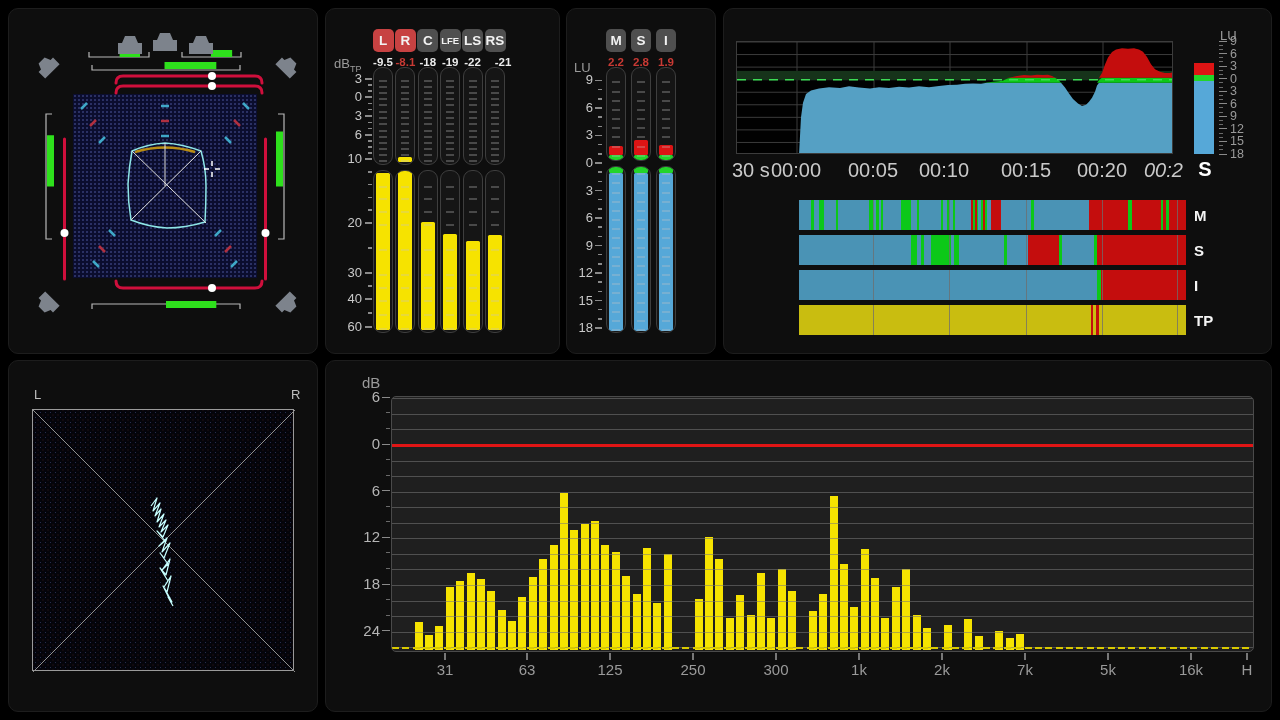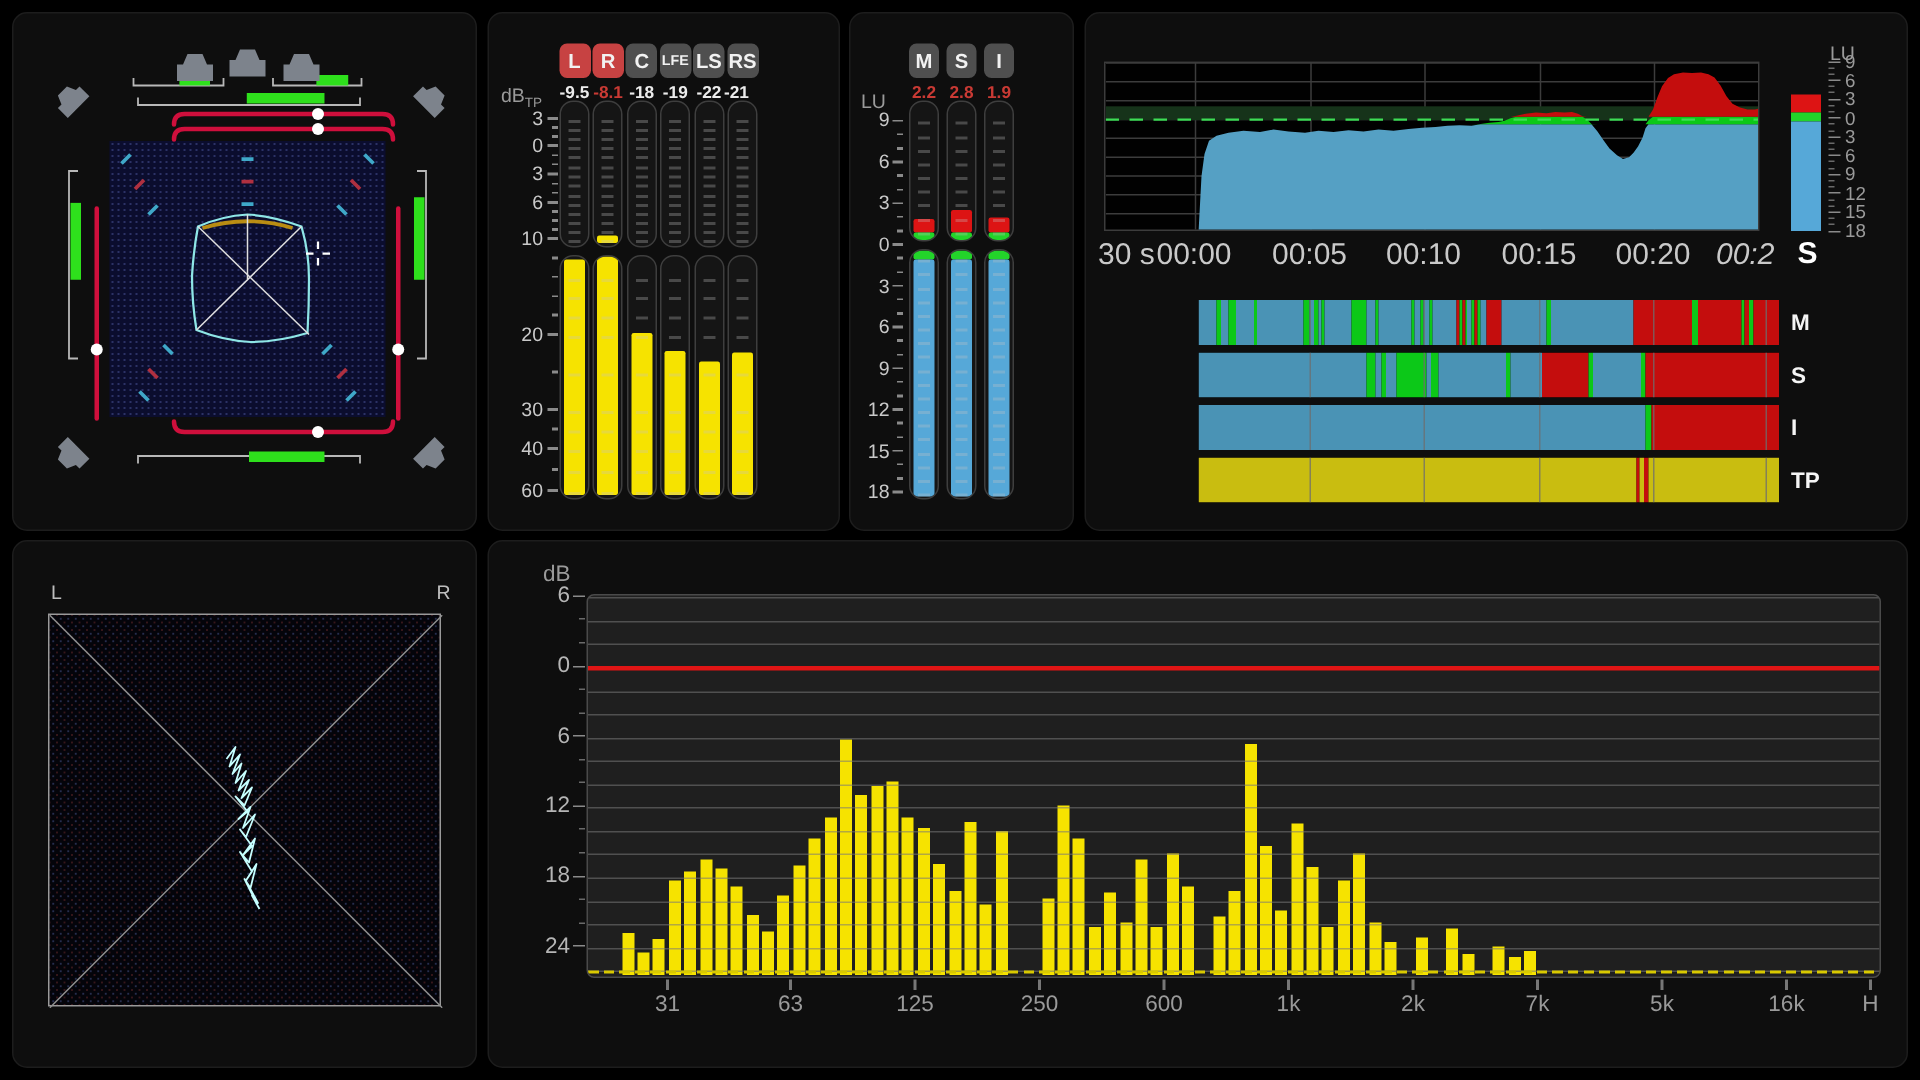--- a/index.html
+++ b/index.html
@@ -313,21 +313,21 @@
         <div class="pill-dash" style="top: 129px; position: absolute;"></div>
         <div class="pill-dash" style="top: 157px; position: absolute;"></div>
         <div class="pill-dash" style="top: 14.6px; position: absolute;"></div>
         <div class="pill-dash" style="top: 27.4px; position: absolute;"></div>
         <div class="pill-dash" style="top: 40.2px; position: absolute;"></div>
         <div class="pill-dash" style="top: 78px; position: absolute;"></div>
         <div class="pill-dash" style="top: 116px; position: absolute;"></div>
         <div class="pill-dash" style="top: 143px; position: absolute;"></div>
       </div>
       <div class="chip gray" style="left: 158.5px; top: 20px; width: 21px; height: 23px; position: absolute; font-size: 13.5px;">RS</div>
-      <div class="mval" style="left: 148px; top: 47px; position: absolute;">-21</div>
+      <div class="mval" style="left: 160px; top: 47px; position: absolute;">-21</div>
       <div class="pill-seg" style="left: 159px; top: 58px; width: 20px; height: 98px; position: absolute;">
         <div class="pill-dash" style="top: 12px; position: absolute;"></div>
         <div class="pill-dash" style="top: 30px; position: absolute;"></div>
         <div class="pill-dash" style="top: 49px; position: absolute;"></div>
         <div class="pill-dash" style="top: 68px; position: absolute;"></div>
         <div class="pill-dash" style="top: 92px; position: absolute;"></div>
         <div class="pill-dash" style="top: 18px; position: absolute;"></div>
         <div class="pill-dash" style="top: 24px; position: absolute;"></div>
         <div class="pill-dash" style="top: 36.3333px; position: absolute;"></div>
         <div class="pill-dash" style="top: 42.6667px; position: absolute;"></div>
@@ -529,21 +529,21 @@
         <path d="M62,113 L62,113 L64,75.33333333333333 L66,60.68518518518518 L69,51.8962962962963 L74,48.548148148148144 L82,46.455555555555556 L92,45.2 L103,46.03703703703704 L112,44.36296296296296 L122,45.61851851851852 L133,46.455555555555556 L142,45.2 L152,46.03703703703704 L162,44.78148148148148 L172,45.61851851851852 L182,44.36296296296296 L192,45.2 L202,43.94444444444444 L211,43.10740740740741 L220,42.68888888888888 L228,41.851851851851855 L236,41.43333333333334 L244,41.851851851851855 L250,40.80555555555556 L256,40.80555555555556 L262,40.80555555555556 L266,40.80555555555556 L270,40.80555555555556 L274,40.80555555555556 L280,40.80555555555556 L287,40.80555555555556 L294,40.80555555555556 L300,40.80555555555556 L306,40.80555555555556 L311,40.80555555555556 L315,40.80555555555556 L318,40.80555555555556 L321,40.80555555555556 L324,40.80555555555556 L328,45.61851851851852 L332,51.47777777777778 L336,56.91851851851852 L341,61.52222222222222 L345,64.03333333333333 L349,62.77777777777778 L352,59.84814814814815 L355,55.662962962962965 L358,49.803703703703704 L360,43.525925925925925 L362,40.80555555555556 L365,40.80555555555556 L368,40.80555555555556 L371,40.80555555555556 L375,40.80555555555556 L379,40.80555555555556 L385,40.80555555555556 L391,40.80555555555556 L397,40.80555555555556 L402,40.80555555555556 L406,40.80555555555556 L410,40.80555555555556 L414,40.80555555555556 L418,40.80555555555556 L423,40.80555555555556 L428,40.80555555555556 L433,40.80555555555556 L437,40.80555555555556 L437,113 Z" fill="#55a0c4"></path>
         <path d="M62,40.80555555555556 L62,40.80555555555556 L64,40.80555555555556 L66,40.80555555555556 L69,40.80555555555556 L74,40.80555555555556 L82,40.80555555555556 L92,40.80555555555556 L103,40.80555555555556 L112,40.80555555555556 L122,40.80555555555556 L133,40.80555555555556 L142,40.80555555555556 L152,40.80555555555556 L162,40.80555555555556 L172,40.80555555555556 L182,40.80555555555556 L192,40.80555555555556 L202,40.80555555555556 L211,40.80555555555556 L220,40.80555555555556 L228,40.80555555555556 L236,40.80555555555556 L244,40.80555555555556 L250,40.596296296296295 L256,39.75925925925926 L262,39.34074074074074 L266,38.5037037037037 L270,36.829629629629636 L274,35.78333333333334 L280,35.78333333333334 L287,35.78333333333334 L294,35.78333333333334 L300,35.78333333333334 L306,35.78333333333334 L311,35.78333333333334 L315,35.78333333333334 L318,35.78333333333334 L321,37.666666666666664 L324,40.596296296296295 L328,40.80555555555556 L332,40.80555555555556 L336,40.80555555555556 L341,40.80555555555556 L345,40.80555555555556 L349,40.80555555555556 L352,40.80555555555556 L355,40.80555555555556 L358,40.80555555555556 L360,40.80555555555556 L362,38.08518518518518 L365,35.78333333333334 L368,35.78333333333334 L371,35.78333333333334 L375,35.78333333333334 L379,35.78333333333334 L385,35.78333333333334 L391,35.78333333333334 L397,35.78333333333334 L402,35.78333333333334 L406,35.78333333333334 L410,35.78333333333334 L414,35.78333333333334 L418,35.78333333333334 L423,35.78333333333334 L428,35.78333333333334 L433,35.78333333333334 L437,35.78333333333334 L437,40.80555555555556 Z" fill="#0cc818"></path>
         <path d="M62,35.78333333333334 L62,35.78333333333334 L64,35.78333333333334 L66,35.78333333333334 L69,35.78333333333334 L74,35.78333333333334 L82,35.78333333333334 L92,35.78333333333334 L103,35.78333333333334 L112,35.78333333333334 L122,35.78333333333334 L133,35.78333333333334 L142,35.78333333333334 L152,35.78333333333334 L162,35.78333333333334 L172,35.78333333333334 L182,35.78333333333334 L192,35.78333333333334 L202,35.78333333333334 L211,35.78333333333334 L220,35.78333333333334 L228,35.78333333333334 L236,35.78333333333334 L244,35.78333333333334 L250,35.78333333333334 L256,35.78333333333334 L262,35.78333333333334 L266,35.78333333333334 L270,35.78333333333334 L274,35.15555555555556 L280,33.9 L287,33.06296296296296 L294,33.48148148148148 L300,32.644444444444446 L306,33.06296296296296 L311,32.644444444444446 L315,33.9 L318,35.574074074074076 L321,35.78333333333334 L324,35.78333333333334 L328,35.78333333333334 L332,35.78333333333334 L336,35.78333333333334 L341,35.78333333333334 L345,35.78333333333334 L349,35.78333333333334 L352,35.78333333333334 L355,35.78333333333334 L358,35.78333333333334 L360,35.78333333333334 L362,35.78333333333334 L365,30.97037037037037 L368,22.6 L371,15.485185185185186 L375,10.044444444444446 L379,7.533333333333332 L385,6.277777777777778 L391,6.696296296296294 L397,6.277777777777778 L402,7.533333333333332 L406,9.625925925925925 L410,15.066666666666665 L414,22.18148148148148 L418,27.203703703703702 L423,29.71481481481481 L428,30.97037037037037 L433,30.97037037037037 L437,30.133333333333333 L437,35.78333333333334 Z" fill="#c40d0d"></path>
         <line x1="0" y1="37.666666666666664" x2="437" y2="37.666666666666664" stroke="#3ddc55" stroke-width="1.5" stroke-dasharray="9,7"></line>
       </svg></div>
   <div class="unit-lbl" style="left:496px;top:19px">LU</div>
   <div id="history-extras">
       <div class="time-lbl" style="left: 8px; top: 150px; position: absolute;">30 s</div>
       <div class="time-lbl" style="left: 42px; top: 150px; width: 60px; text-align: center; position: absolute;">00:00</div>
       <div class="time-lbl" style="left: 119px; top: 150px; width: 60px; text-align: center; position: absolute;">00:05</div>
-      <div class="time-lbl" style="left: 195px; top: 150px; width: 60px; text-align: center; position: absolute;">00:10</div>
+      <div class="time-lbl" style="left: 195px; top: 150px; width: 60px; position: absolute;">00:10</div>
       <div class="time-lbl" style="left: 272px; top: 150px; width: 60px; text-align: center; position: absolute;">00:15</div>
       <div class="time-lbl" style="left: 348px; top: 150px; width: 60px; text-align: center; position: absolute;">00:20</div>
       <div class="time-lbl" style="left: 420px; top: 150px; position: absolute; font-style: italic;">00:2</div>
       <div class="time-lbl" style="left: 471px; top: 149px; width: 20px; text-align: center; color: rgb(255, 255, 255); font-weight: bold; position: absolute;">S</div>
       <div style="left: 470px; top: 54.1815px; width: 20px; height: 11.7185px; background: rgb(221, 20, 20); position: absolute;"></div>
       <div style="left: 470px; top: 65.9px; width: 20px; height: 6.27778px; background: rgb(35, 212, 42); position: absolute;"></div>
       <div style="left: 470px; top: 72.1778px; width: 20px; height: 72.8222px; background: rgb(86, 168, 216); position: absolute;"></div>
       <div style="left: 495px; top: 31.5px; width: 8px; height: 1px; background: rgb(138, 138, 138); position: absolute;"></div>
       <div class="rs-num" style="left: 506px; top: 25px; position: absolute;">9</div>
       <div style="left: 495px; top: 44.0556px; width: 8px; height: 1px; background: rgb(138, 138, 138); position: absolute;"></div>
@@ -797,21 +797,21 @@
       <div style="left: 60px; top: 253.66px; width: 4px; height: 1px; background: rgb(106, 106, 106); position: absolute;"></div>
       <div style="left: 118px; top: 292px; width: 1.5px; height: 7px; background: rgb(119, 119, 119); position: absolute;"></div>
       <div class="sp-xlbl" style="left: 97px; top: 300px; position: absolute;">31</div>
       <div style="left: 200px; top: 292px; width: 1.5px; height: 7px; background: rgb(119, 119, 119); position: absolute;"></div>
       <div class="sp-xlbl" style="left: 179px; top: 300px; position: absolute;">63</div>
       <div style="left: 283px; top: 292px; width: 1.5px; height: 7px; background: rgb(119, 119, 119); position: absolute;"></div>
       <div class="sp-xlbl" style="left: 262px; top: 300px; position: absolute;">125</div>
       <div style="left: 366px; top: 292px; width: 1.5px; height: 7px; background: rgb(119, 119, 119); position: absolute;"></div>
       <div class="sp-xlbl" style="left: 345px; top: 300px; position: absolute;">250</div>
       <div style="left: 449px; top: 292px; width: 1.5px; height: 7px; background: rgb(119, 119, 119); position: absolute;"></div>
-      <div class="sp-xlbl" style="left: 428px; top: 300px; position: absolute;">600</div>
+      <div class="sp-xlbl" style="left: 428px; top: 300px; position: absolute;">300</div>
       <div style="left: 532px; top: 292px; width: 1.5px; height: 7px; background: rgb(119, 119, 119); position: absolute;"></div>
       <div class="sp-xlbl" style="left: 511px; top: 300px; position: absolute;">1k</div>
       <div style="left: 615px; top: 292px; width: 1.5px; height: 7px; background: rgb(119, 119, 119); position: absolute;"></div>
       <div class="sp-xlbl" style="left: 594px; top: 300px; position: absolute;">2k</div>
       <div style="left: 698px; top: 292px; width: 1.5px; height: 7px; background: rgb(119, 119, 119); position: absolute;"></div>
       <div class="sp-xlbl" style="left: 677px; top: 300px; position: absolute;">7k</div>
       <div style="left: 781px; top: 292px; width: 1.5px; height: 7px; background: rgb(119, 119, 119); position: absolute;"></div>
       <div class="sp-xlbl" style="left: 760px; top: 300px; position: absolute;">5k</div>
       <div style="left: 864px; top: 292px; width: 1.5px; height: 7px; background: rgb(119, 119, 119); position: absolute;"></div>
       <div class="sp-xlbl" style="left: 843px; top: 300px; position: absolute;">16k</div>

